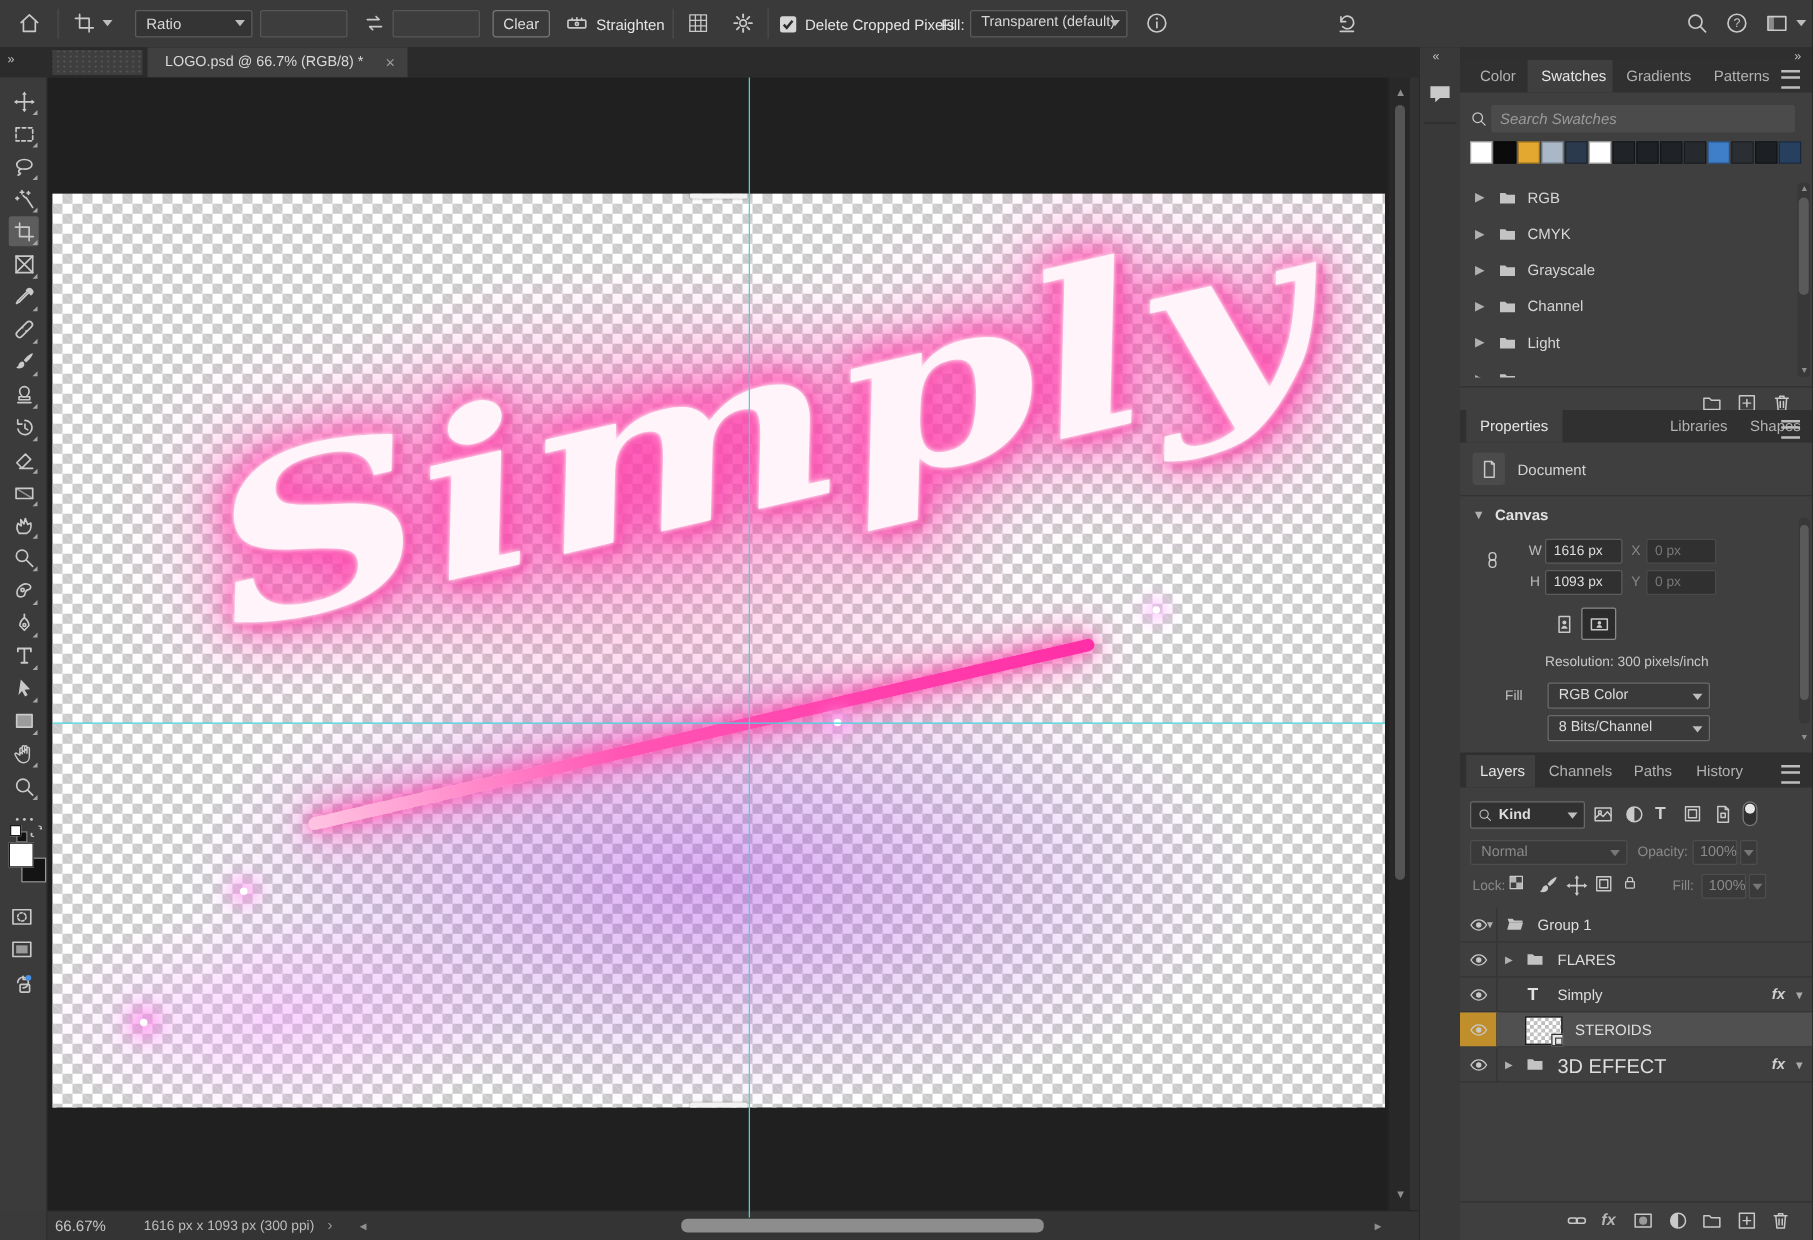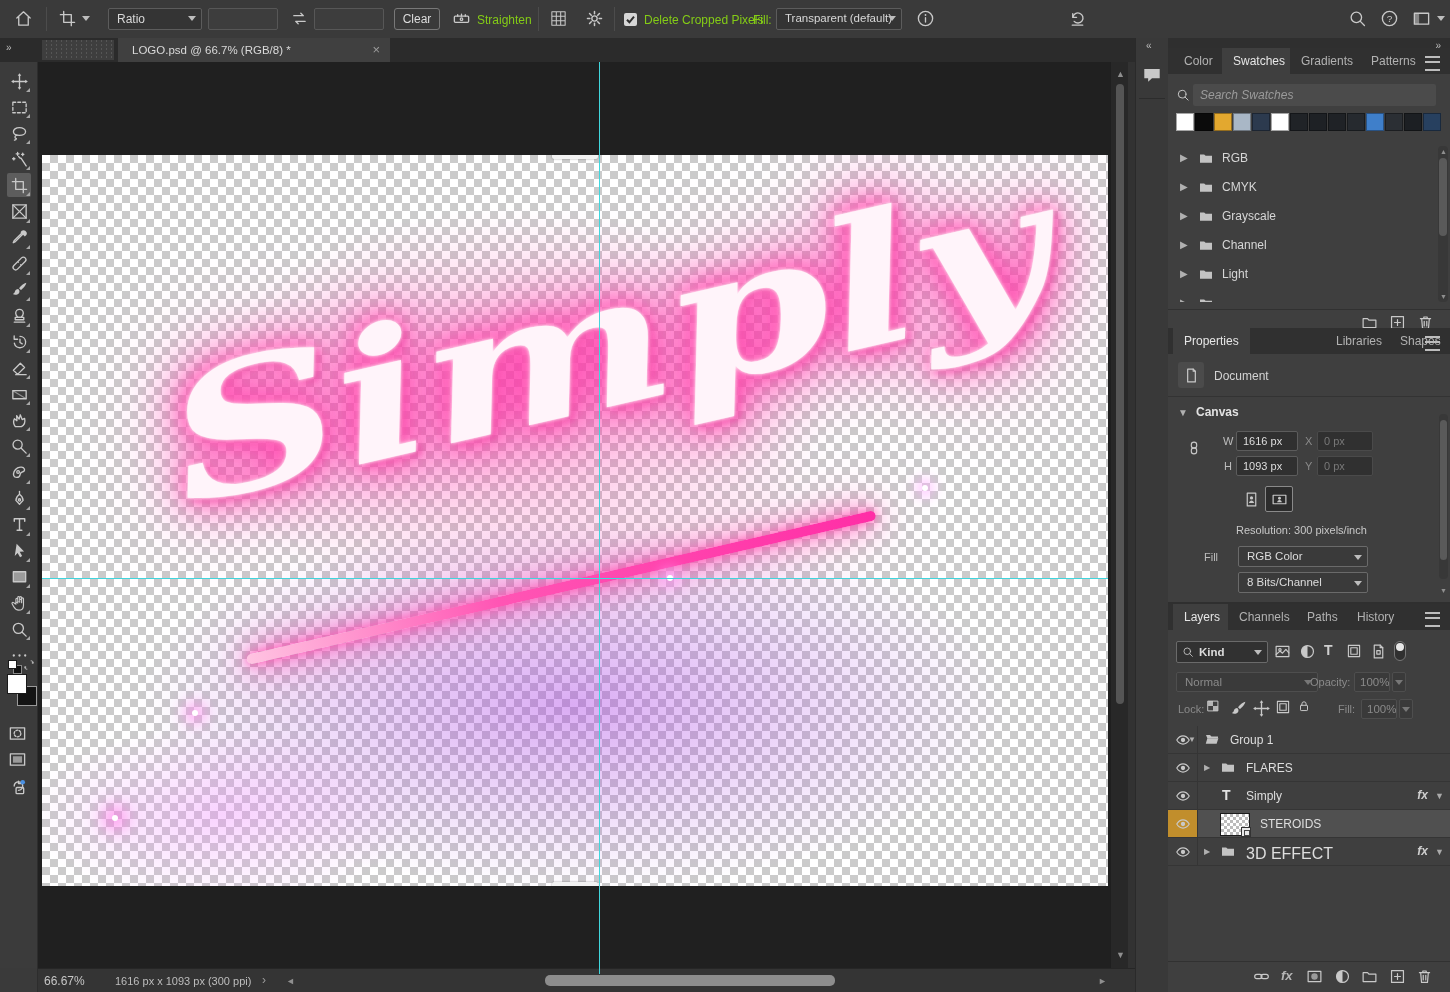--- a/index.html
+++ b/index.html
@@ -6,28 +6,28 @@
   #app{position:relative;width:1450px;height:992px;background:#323232;
        font-family:"Liberation Sans",sans-serif;font-size:12px;color:#d4d4d4;
        overflow:hidden;-webkit-user-select:none;user-select:none;}
   .abs{position:absolute;}
   
   .options-bar{position:absolute;left:0;top:0;width:1450px;height:38px;background:#3a3a3a;border-bottom:1px solid #272727;}
   .obar-sep{position:absolute;top:7px;width:1px;height:24px;background:#4c4c4c;}
   .obox{position:absolute;top:8px;height:22px;background:#343434;border:1px solid #5c5c5c;border-radius:2px;box-sizing:border-box;color:#d8d8d8;font-size:12px;}
   .oinput{background:#3d3d3d;border:1px solid #575757;border-radius:2px;color:#ddd;font-size:12px;padding:0 5px;box-sizing:border-box;}
   .ddchev{position:absolute;right:5px;top:7px;width:0;height:0;border-left:4px solid transparent;border-right:4px solid transparent;border-top:5px solid #bdbdbd;}
-  .olabel{position:absolute;top:13px;font-size:12px;color:#84cc16;white-space:nowrap;}
+  .olabel{position:absolute;top:13px;font-size:12px;color:#e5e5e5;white-space:nowrap;}
   .obtn{position:absolute;top:8px;height:22px;border:1px solid #787878;border-radius:3px;background:transparent;color:#dcdcdc;font-size:12px;line-height:20px;text-align:center;box-sizing:border-box;}
   .oicon{position:absolute;top:9px;width:20px;height:20px;}
   .checkbox{position:absolute;width:13px;height:13px;background:#d6d6d6;border-radius:2px;}
   .checkbox svg{position:absolute;left:0;top:0;}
   
   .tab-bar{position:absolute;left:0;top:38px;width:1135px;height:24px;background:#2b2b2b;}
-  .doc-tab{position:absolute;left:118px;top:0;width:272px;height:24px;background:#404040;color:#d9d9d9;font-size:11.5px;line-height:24px;}
+  .doc-tab{position:absolute;left:118px;top:0;width:208px;height:24px;background:#404040;color:#d9d9d9;font-size:11.5px;line-height:24px;}
   .grip{position:absolute;left:42px;top:2px;width:72px;height:20px;background:#3e3e3e;
         background-image:radial-gradient(#565656 1px, transparent 1px);background-size:5px 4px;background-position:2px 3px;}
   
   .tools{position:absolute;left:0;top:62px;width:38px;height:906px;background:#3b3b3b;border-right:1px solid #2d2d2d;box-sizing:border-box;}
   .tool{position:absolute;left:7px;width:24px;height:24px;display:flex;align-items:center;justify-content:center;border-radius:2px;}
   .tool.sel{background:#5d5d5d;}
   .tool.flyout:after{content:"";position:absolute;right:1px;bottom:1px;border-left:4px solid transparent;border-bottom:4px solid #a8a8a8;}
   
   .doc-area{position:absolute;left:38px;top:62px;width:1072px;height:906px;background:#202020;overflow:hidden;}
   .canvas{position:absolute;left:4px;top:93px;width:1066px;height:731px;overflow:hidden;
@@ -582,21 +582,21 @@
               <rect x="3" y="3" width="14" height="14"></rect>
               <rect x="6" y="6" width="8" height="8"></rect>
             </svg></div>
         <div style="position:absolute;left:202px;top:13px" id="i-fsmart"><svg width="17" height="17" viewBox="0 0 20 20" fill="none" stroke="#c9c9c9" stroke-width="1.4" stroke-linecap="round" stroke-linejoin="round">
               <path d="M5 2.5h7l3 3v12H5z"></path>
               <path d="M12 2.5v3h3"></path>
               <rect x="8" y="9" width="4" height="4"></rect>
             </svg></div>
         <div class="toggle" style="position:absolute;left:226px;top:11px"></div>
 
-        <div class="pselect dim" style="left:8px;top:42px;width:142px;height:20px">
+        <div class="pselect dim" style="left:8px;top:42px;width:126px;height:20px">
           <span style="position:absolute;left:8px;top:3px">Normal</span>
           <div class="ddchev" style="top:7px;border-top-color:#777"></div>
         </div>
         <div style="position:absolute;left:142px;top:46px;font-size:11px;color:#8a8a8a">Opacity:</div>
         <div class="pselect dim" style="left:186px;top:42px;width:36px;height:20px">
           <span style="position:absolute;left:5px;top:3px">100%</span>
         </div>
         <div class="pselect dim" style="left:224px;top:42px;width:14px;height:20px">
             <div class="ddchev" style="right:2px;top:7px;border-top-color:#777"></div>
           </div>

